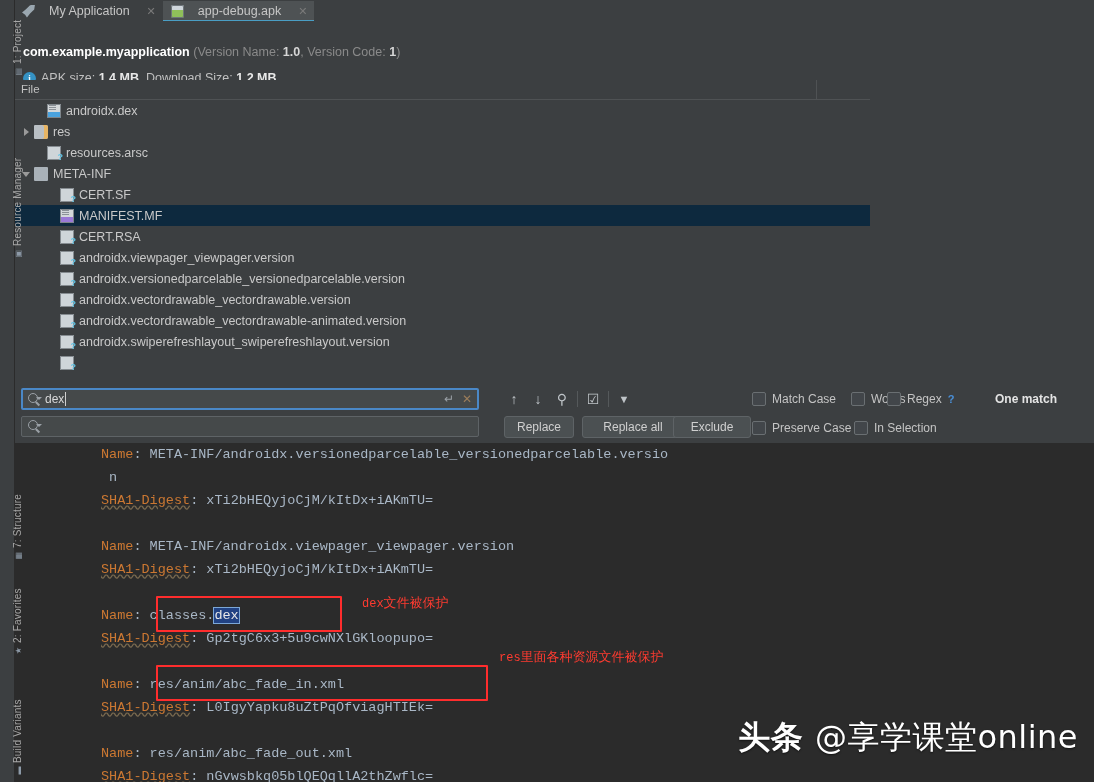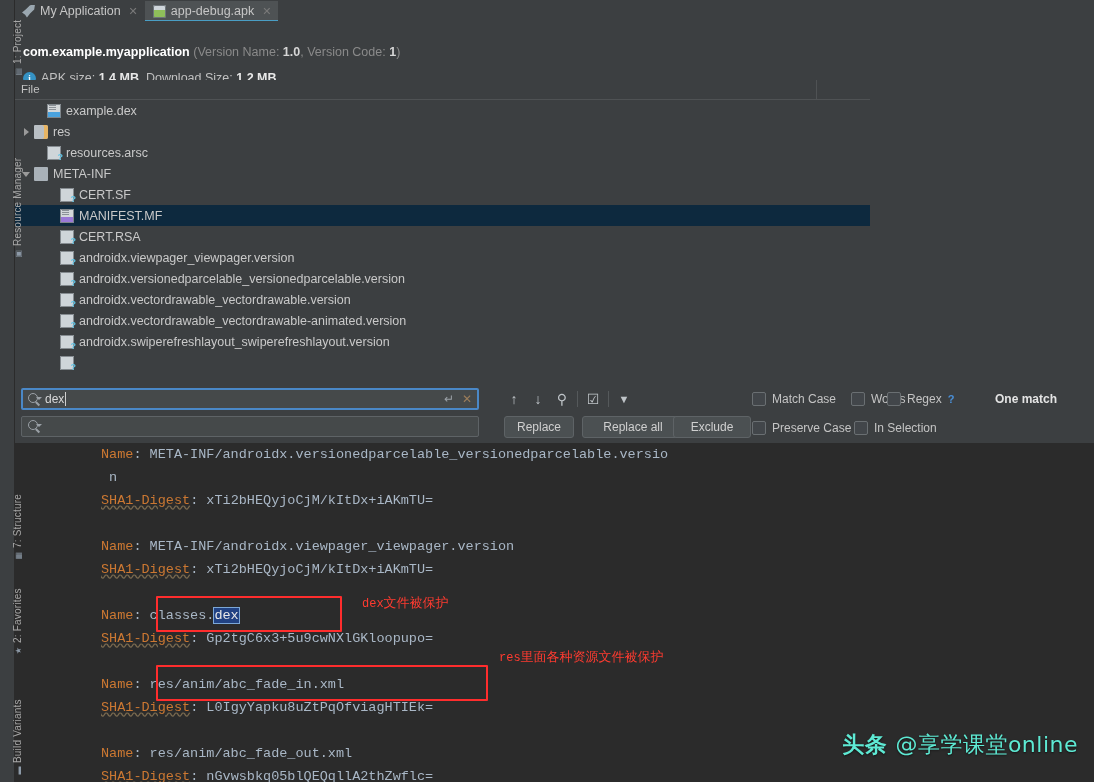--- a/index.html
+++ b/index.html
@@ -22,21 +22,21 @@
     letter-spacing:.2px;
   }
   .vlabel.rot-up{transform:rotate(-90deg);}
   .vl-ico{display:inline-block;width:9px;text-align:center;font-size:8px;color:#8d9aa8;}
   
   .tabbar{
     position:absolute;left:14px;top:0;width:1080px;height:21px;
     background:#3c3f41;display:flex;align-items:flex-end;
   }
   .tab{
-    height:20px;display:flex;align-items:center;gap:5px;
+    height:20px;display:flex;align-items:center;gap:14px;
     padding:0 7px 0 8px;font-size:12.5px;color:#c6c6c6;
     position:relative;cursor:default;
   }
   .tab.active{background:#4e5254;}
   .tab.active:after{
     content:"";position:absolute;left:0;right:0;bottom:-1px;height:2px;background:#4a9ec4;
   }
   .tab .tclose{color:#7a7a7a;font-size:11px;margin-left:3px;}
   .tab-ico{width:13px;height:13px;display:inline-block;position:relative;}
   .ico-rocket{
@@ -187,22 +187,22 @@
   .redbox{
     position:absolute;border:2px solid #ff2d2d;border-radius:1px;pointer-events:none;
   }
   .redtxt{
     position:absolute;color:#ff3b30;font-size:13px;font-family:"DejaVu Sans",sans-serif;
     white-space:nowrap;pointer-events:none;
   }
   .redtxt .mono{font-family:"Liberation Mono",monospace;font-size:12px;}
   
   .watermark{
-    position:absolute;right:16px;bottom:22px;color:#5eead4;
-    font-family:"DejaVu Sans",sans-serif;font-size:22px;font-weight:bold;
+    position:absolute;right:16px;bottom:22px;color:#ffffff;
+    font-family:"DejaVu Sans",sans-serif;font-size:32px;font-weight:bold;
     letter-spacing:.5px;text-shadow:0 1px 2px rgba(0,0,0,.6);white-space:nowrap;
   }
   .watermark .thin{font-weight:normal;}
 </style>
 </head>
 <body>
 
 <div class="leftstrip">
   <div class="vlabel rot-up" style="top:76px;left:12px;">
     <span class="vl-ico">▤</span>
@@ -255,21 +255,21 @@
 <div class="filetable">
   <div class="fthead">
     <span class="colname">File</span>
     <span class="colsep"></span>
   </div>
   <div class="ftbody" id="file-rows">
       <div class="frow">
         <span class="indent" style="width:13px"></span>
         <span class="twisty"></span>
         <span class="ficon ic-dex"></span>
-        <span>example.dex</span>
+        <span>androidx.dex</span>
       </div>
       <div class="frow">
         <span class="twisty closed"></span>
         <span class="ficon ic-folder"></span>
         <span>res</span>
       </div>
       <div class="frow">
         <span class="indent" style="width:13px"></span>
         <span class="twisty"></span>
         <span class="ficon ic-arsc"></span>

